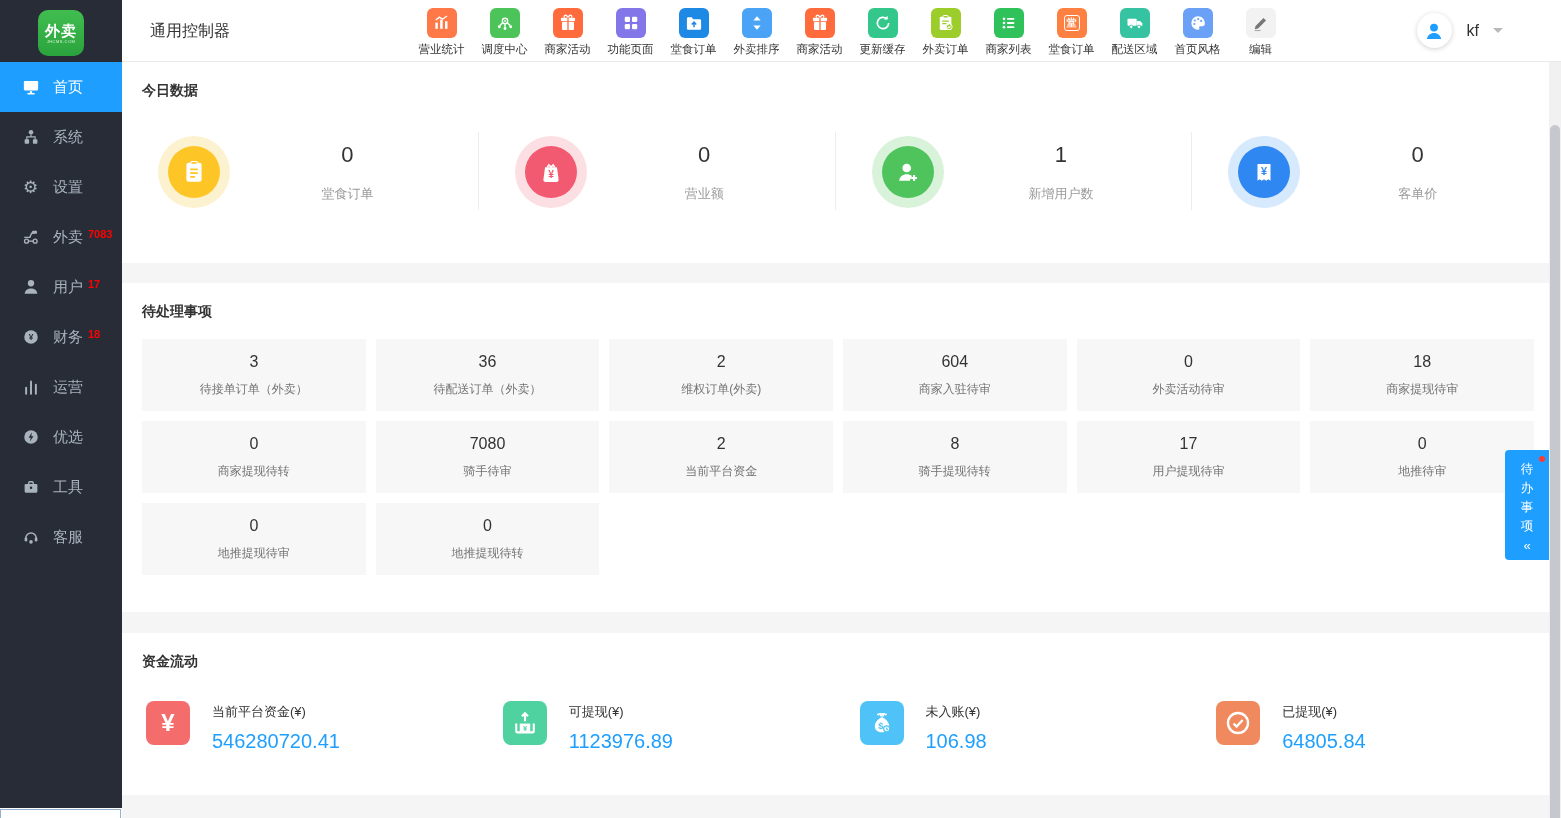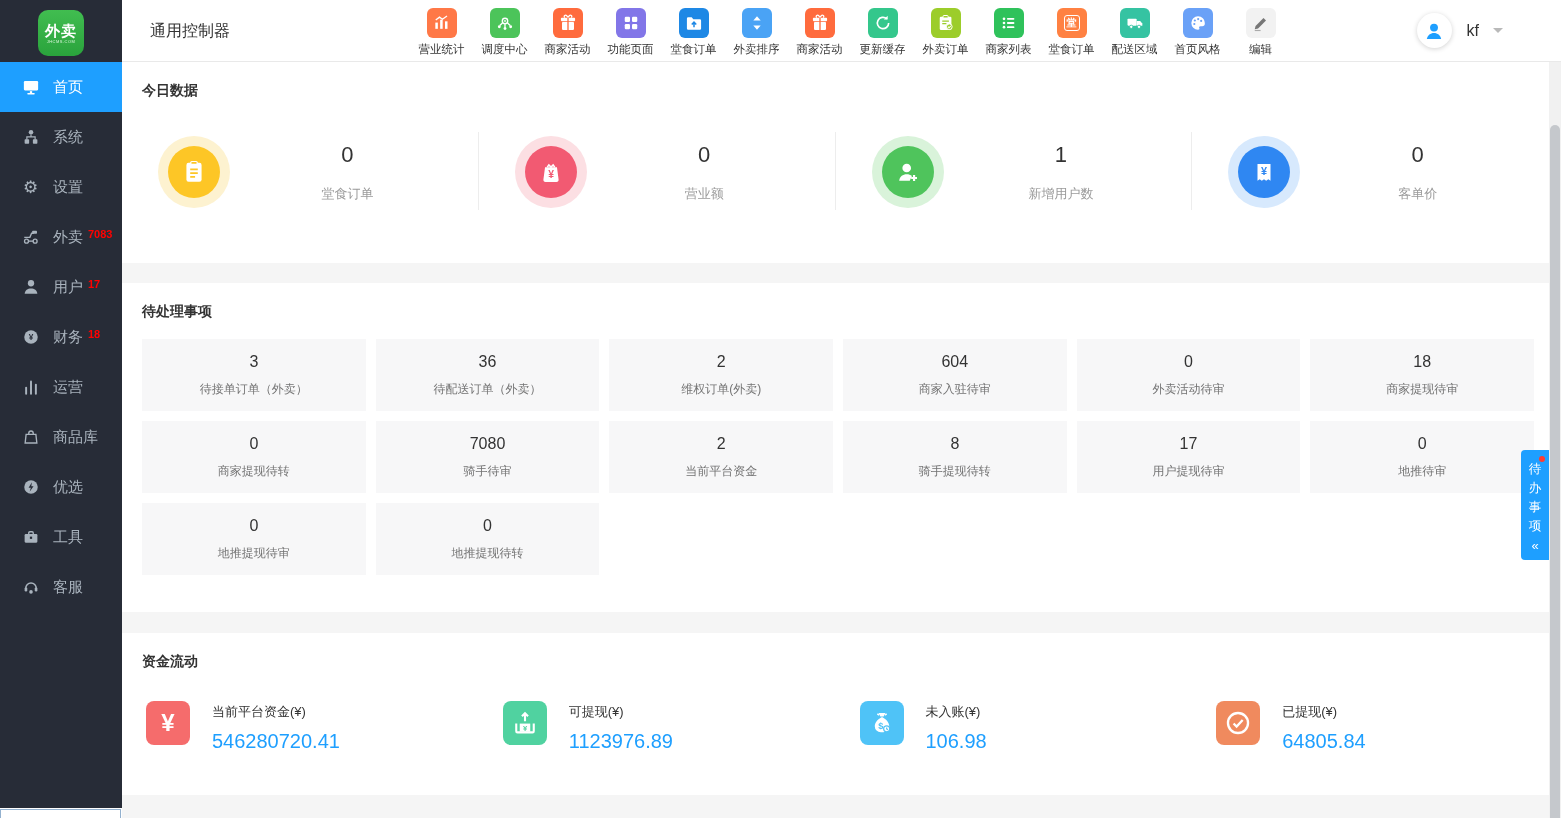--- a/index.html
+++ b/index.html
@@ -69,21 +69,21 @@
   .funds { display:grid; grid-template-columns:repeat(4,1fr); margin-top:30px; }
   .fund { display:flex; padding-left:24px; align-items:flex-start; }
   .fund-icon { width:44px; height:44px; border-radius:8px; display:flex; align-items:center; justify-content:center; flex:none; }
   .fund-icon svg { width:28px; height:28px; }
   .fund-icon .yen-big { color:#fff; font-size:24px; font-weight:bold; }
   .fund-text { margin-left:22px; }
   .fund-label { font-size:13px; color:#333; margin-top:2px; }
   .fund-value { font-size:20px; color:#1e9fff; margin-top:9px; }
 
   
-  .todo-tab { position:absolute; right:12px; top:450px; width:28px; background:#1e9fff; color:#fff;
+  .todo-tab { position:absolute; right:12px; top:450px; width:44px; background:#1e9fff; color:#fff;
               border-radius:4px 0 0 4px; text-align:center; padding:10px 0 6px; cursor:pointer; z-index:6; }
   .todo-chars { width:14px; margin:0 auto; font-size:12.5px; line-height:19px; word-break:break-all; }
   .todo-collapse { font-size:13px; line-height:16px; margin-top:2px; }
   .todo-dot { position:absolute; top:6px; right:4px; width:6px; height:6px; border-radius:50%; background:#ff3b30; }
 
   
   .scroll-track { position:absolute; right:0; top:62px; bottom:0; width:12px; background:#f1f1f1; z-index:3; }
   .scroll-thumb { position:absolute; right:1px; top:63px; width:10px; height:754px; background:#c5c8cc; border-radius:5px; }
 
   
@@ -170,29 +170,20 @@
       <span class="mi">
           <svg viewBox="0 0 24 24" stroke="currentColor" stroke-linecap="round">
             <path d="M5.5 21v-8" stroke-width="2.6"></path>
             <path d="M12 21V4.5" stroke-width="2.6"></path>
             <path d="M18.5 21V9" stroke-width="2.6"></path>
           </svg>
         </span>
       <span>运营</span>
     </div>
 
-    <div class="menu-item">
-      <span class="mi">
-          <svg viewBox="0 0 24 24" fill="none" stroke="currentColor" stroke-width="1.8">
-            <path d="M5.5 8.5h13l1.3 11.5H4.2z"></path>
-            <path d="M9 8.5V7a3 3 0 0 1 6 0v1.5"></path>
-          </svg>
-        </span>
-      <span>商品库</span>
-    </div>
 
     <div class="menu-item">
       <span class="mi">
           <svg viewBox="0 0 24 24">
             <circle cx="12" cy="12" r="9" fill="currentColor"></circle>
             <path d="M13.2 5.8 8.8 13h3l-1.6 5.2L15.4 11h-3z" fill="#272c37"></path>
           </svg>
         </span>
       <span>优选</span>
     </div>

